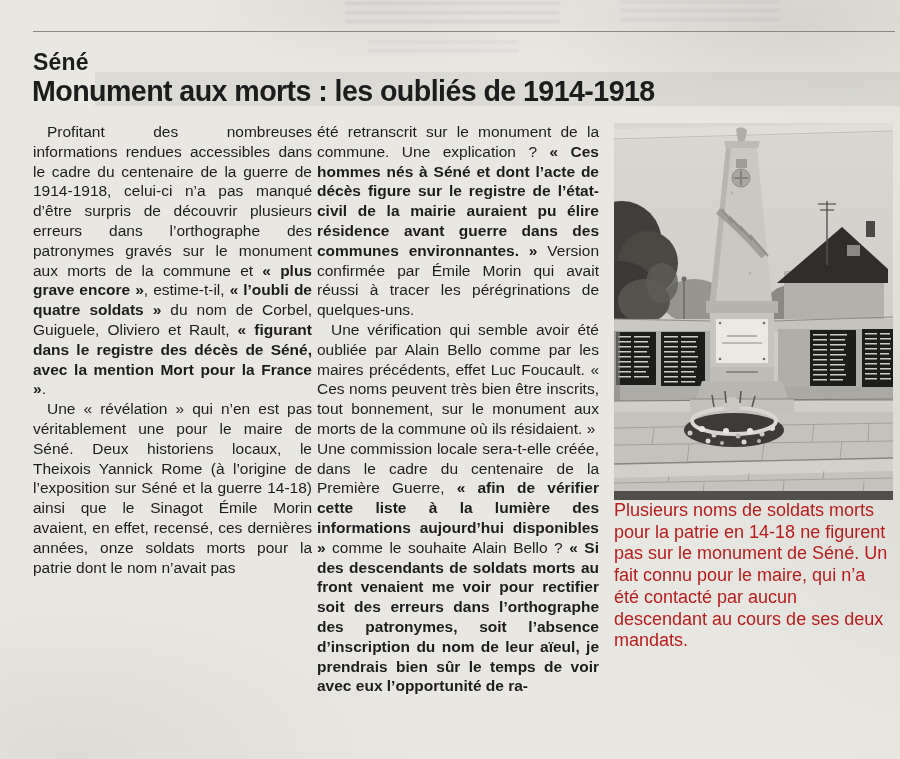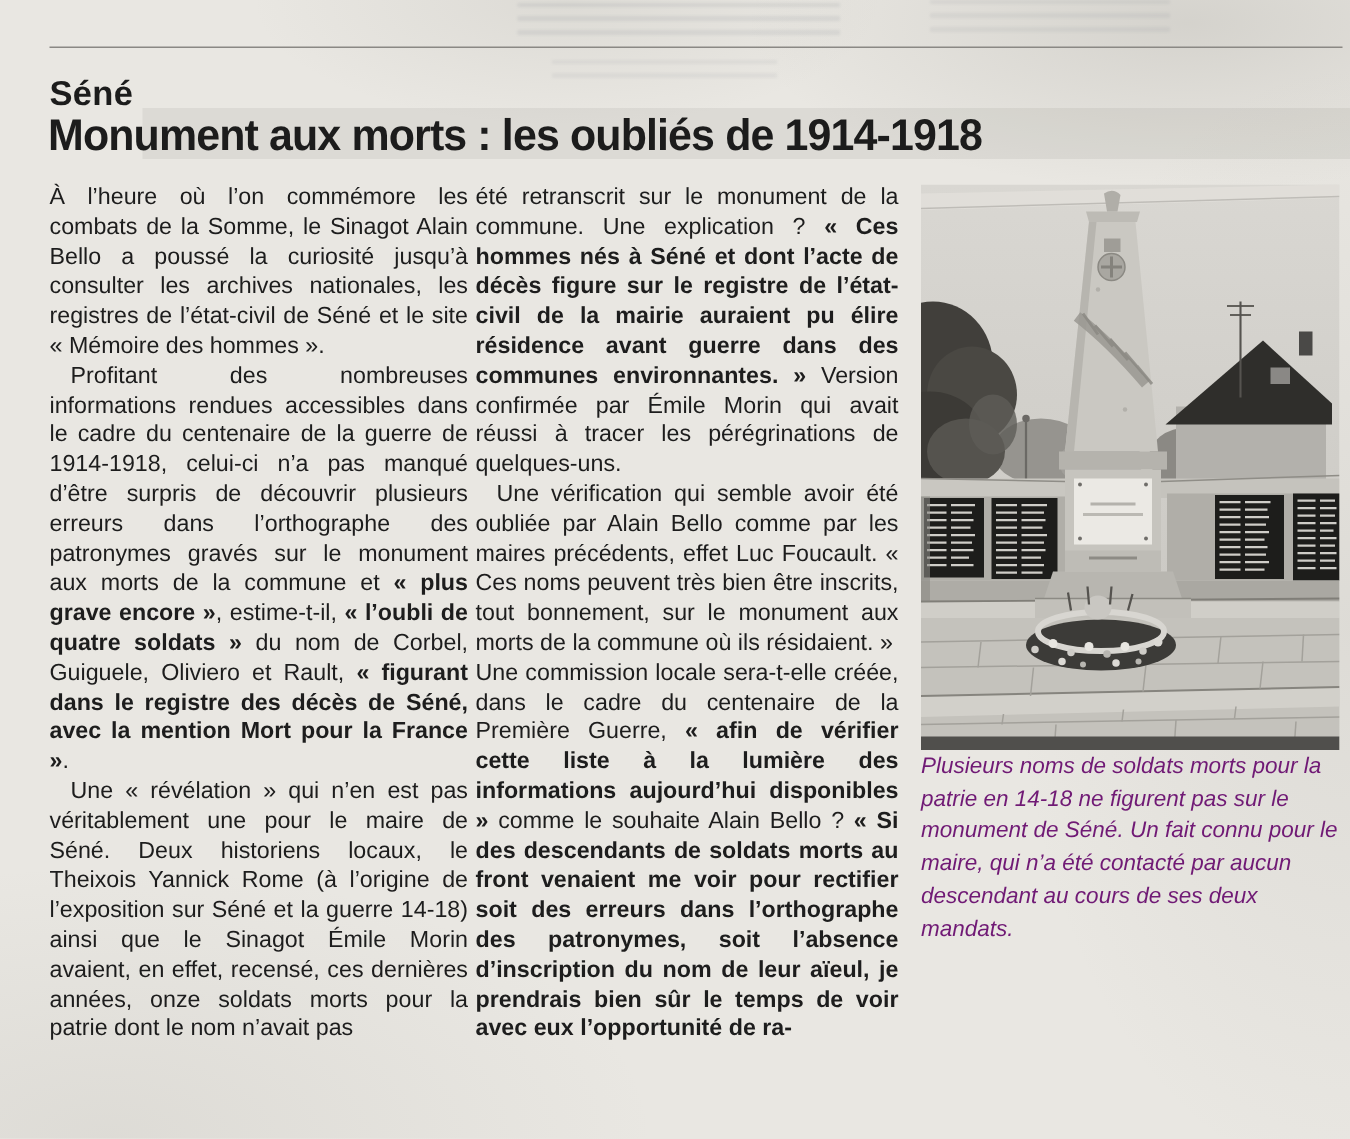--- a/index.html
+++ b/index.html
@@ -23,37 +23,36 @@
   .headline-band{position:absolute;left:95px;top:72px;width:805px;height:34px;background:rgba(110,108,100,.10);}
   .section-label{position:absolute;left:33px;top:38px;font-size:23px;font-weight:700;letter-spacing:.2px;margin-top:11px;}
   .headline{position:absolute;left:32px;top:74px;font-size:29.5px;font-weight:700;letter-spacing:-.6px;white-space:nowrap;transform:scaleX(.97);transform-origin:left;}
   .col{position:absolute;top:122px;font-size:15.5px;line-height:19.8px;text-align:justify;color:#1d1d1d;}
   .col p{margin:0;padding:0;hyphens:auto;-webkit-hyphens:auto;}
   .col p.ind{text-indent:14px;}
   .col1{left:33px;width:279px;}
   .col2{left:317px;width:282px;}
   .col3{left:614px;top:123px;width:279px;text-align:left;}
   .photo-frame{width:279px;height:377px;display:block;}
-  .caption{margin-top:13px;font-size:15px;line-height:21.7px;font-style:italic;color:#701a75;}
+  .caption{margin-top:13px;font-size:18px;line-height:21.7px;color:#b91c1c;}
   .closing{margin-top:14px;font-size:15.5px;line-height:20px;text-align:justify;hyphens:auto;}
 </style>
 </head>
 <body>
 
 <div class="rule-top"></div>
 <div class="bleed b1"></div>
 <div class="bleed b2"></div>
 <div class="bleed b3"></div>
 <div class="headline-band"></div>
 
 <div class="section-label">Séné</div>
 <div class="headline">Monument aux morts : les oubliés de 1914-1918</div>
 
 <div class="col col1">
-  <p><span>À l’heure où l’on commémore les combats de la Somme, le Sinagot Alain Bello a poussé la curiosité jusqu’à consulter les archives nationales, les registres de l’état-civil de Séné et le site « Mémoire des hommes ».</span></p>
   <p class="ind"><span>Profitant des nombreuses informations rendues accessibles dans le cadre du centenaire de la guerre de 1914-1918, celui-ci n’a pas manqué d’être surpris de découvrir plusieurs erreurs dans l’orthographe des patronymes gravés sur le monument aux morts de la commune et </span><span style="font-weight: 700;">« plus grave encore »</span><span>, estime-t-il, </span><span style="font-weight: 700;">« l’oubli de quatre soldats »</span><span> du nom de Corbel, Guiguele, Oliviero et Rault, </span><span style="font-weight: 700;">« figurant dans le registre des décès de Séné, avec la mention Mort pour la France »</span><span>.</span></p>
   <p class="ind"><span>Une « révélation » qui n’en est pas véritablement une pour le maire de Séné. Deux historiens locaux, le Theixois Yannick Rome (à l’origine de l’exposition sur Séné et la guerre 14-18) ainsi que le Sinagot Émile Morin avaient, en effet, recensé, ces dernières années, onze soldats morts pour la patrie dont le nom n’avait pas</span></p>
 </div>
 
 <div class="col col2">
   <p><span>été retranscrit sur le monument de la commune. Une explication ? </span><span style="font-weight: 700;">« Ces hommes nés à Séné et dont l’acte de décès figure sur le registre de l’état-civil de la mairie auraient pu élire résidence avant guerre dans des communes environnantes. »</span><span> Version confirmée par Émile Morin qui avait réussi à tracer les pérégrinations de quelques-uns.</span></p>
   <p class="ind"><span>Une vérification qui semble avoir été oubliée par Alain Bello comme par les maires précédents, effet Luc Foucault. </span><span style="font-weight: 400;">« Ces noms peuvent très bien être inscrits, tout bonnement, sur le monument aux morts de la commune où ils résidaient. »</span></p>
   <p><span>Une commission locale sera-t-elle créée, dans le cadre du centenaire de la Première Guerre, </span><span style="font-weight: 700;">« afin de vérifier cette liste à la lumière des informations aujourd’hui disponibles »</span><span> comme le souhaite Alain Bello ? </span><span style="font-weight: 700;">« Si des descendants de soldats morts au front venaient me voir pour rectifier soit des erreurs dans l’orthographe des patronymes, soit l’absence d’inscription du nom de leur aïeul, je prendrais bien sûr le temps de voir avec eux l’opportunité de ra-</span></p>
 </div>
 

